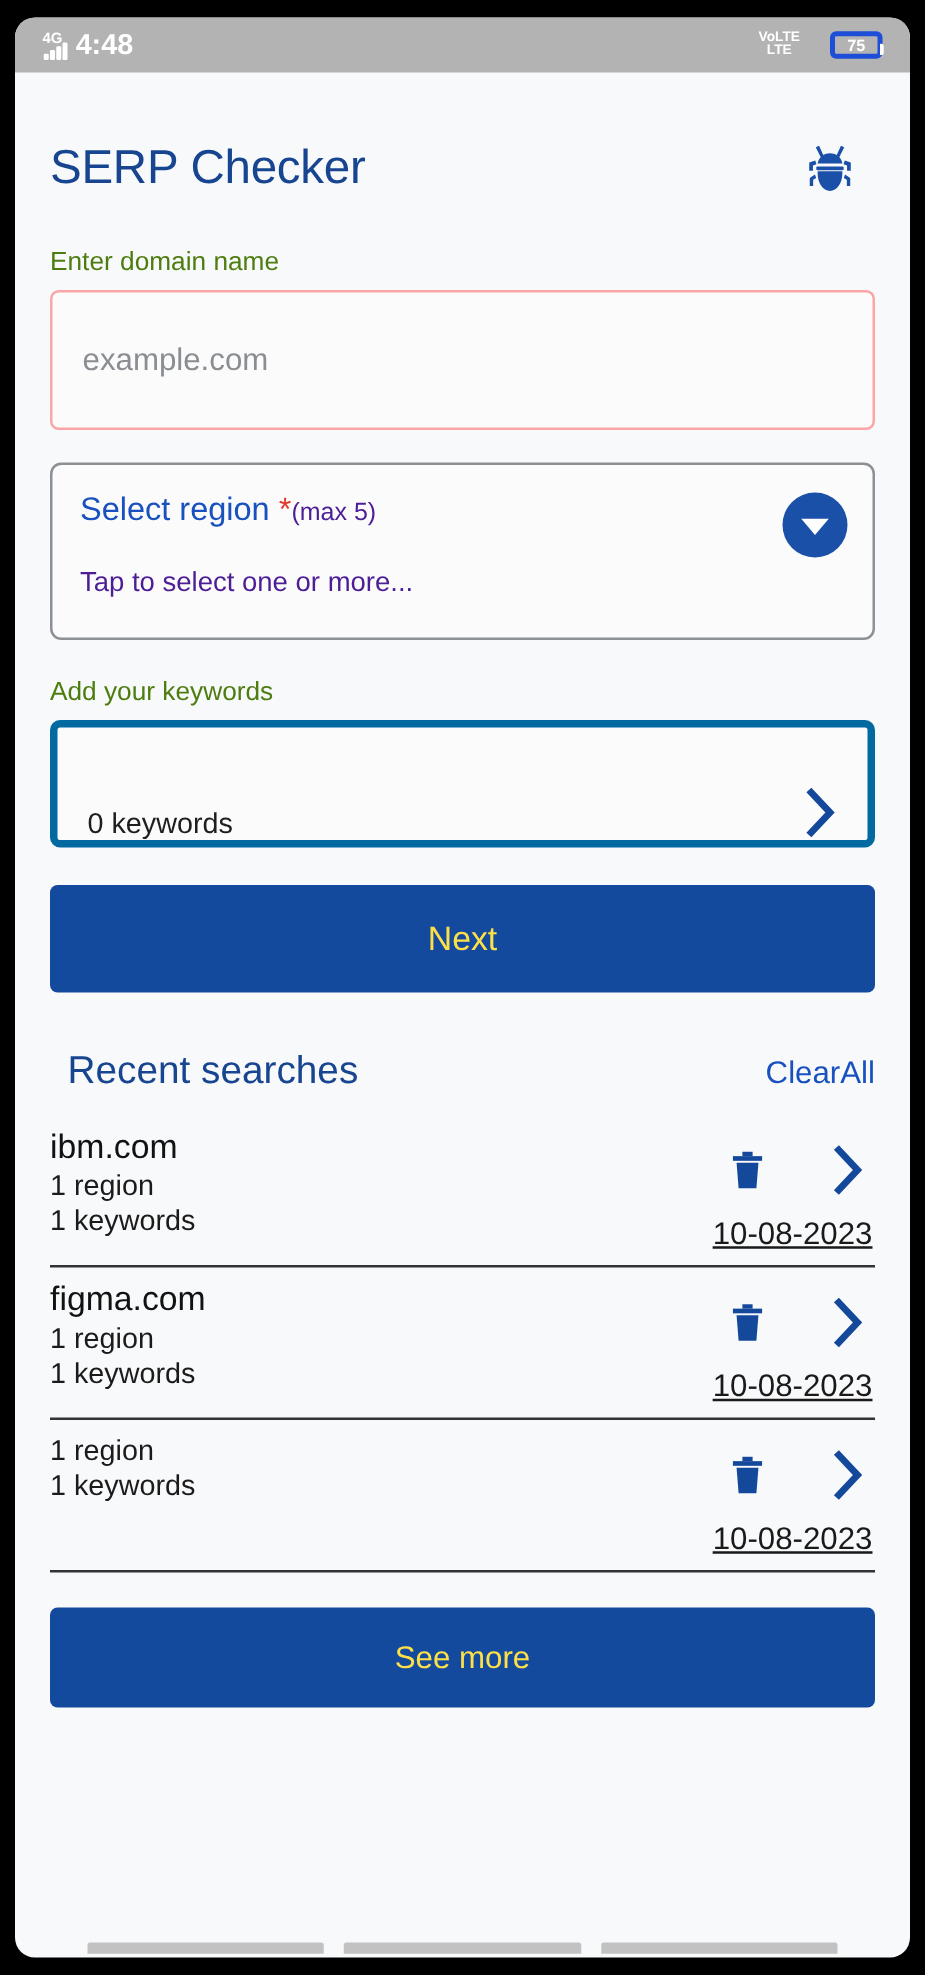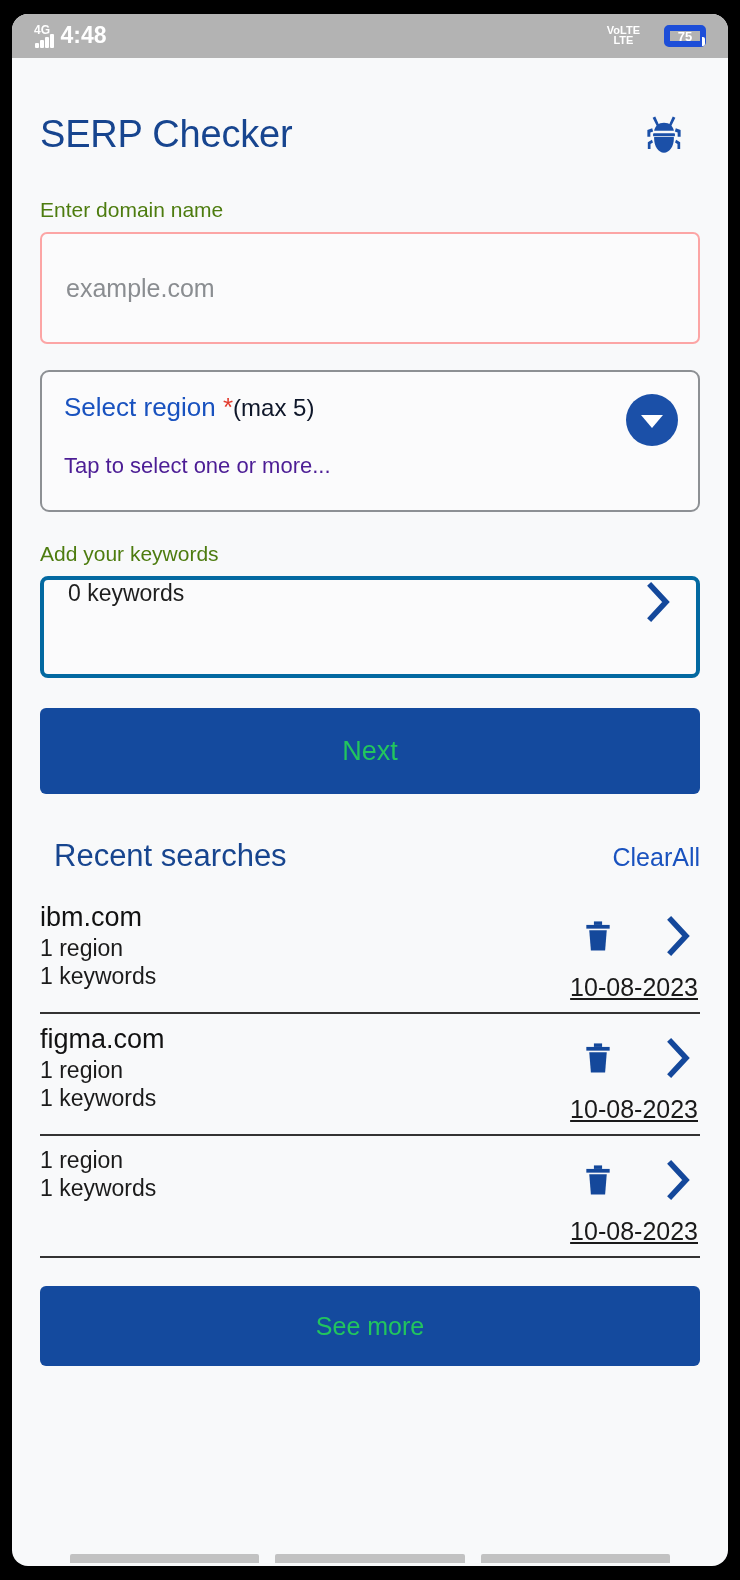--- a/index.html
+++ b/index.html
@@ -39,21 +39,21 @@
   .bars { display:flex; align-items:flex-end; gap:1.5px; margin-left:1px; margin-top:11px; }
   .bars i { display:block; width:3.5px; background:#fff; border-radius:1px; }
   .bars i:nth-child(1){height:5px;}
   .bars i:nth-child(2){height:8px;}
   .bars i:nth-child(3){height:11px;}
   .bars i:nth-child(4){height:14px;}
   .sb-time { font-size:23px; font-weight:700; line-height:1; margin-bottom:1px; }
   .sb-right { margin-left:auto; display:flex; gap:24px; }
   .volte { font-size:11px; font-weight:bold; line-height:10px; text-align:center; }
   .battery {
-    width:42px; height:22px; border:6px solid #1d4ed8; border-radius:5px;
+    width:42px; height:22px; border:4px solid #1d4ed8; border-radius:5px;
     display:flex; align-items:center; justify-content:center;
     font-size:13px; font-weight:bold; position:relative;
   }
   .battery::after{
     content:""; position:absolute; right:-5px; top:6px;
     width:3px; height:9px; background:#fff; border-radius:0 2px 2px 0;
   }
 
   
   .content { flex:1; padding:0 28px; position:relative; }
@@ -77,47 +77,47 @@
   .region-box {
     margin-top:26px;
     border:2.5px solid #8d9094; border-radius:9px;
     background:#fbfbfc;
     padding:20px 22px 22px 22px;
     position:relative;
     height:142px;
   }
   .region-title { font-size:26px; color:#1952bf; font-weight:400; }
   .region-title .req { color:#e23b2e; }
-  .region-title .max { color:#0f172a; font-size:24px; }
+  .region-title .max { color:#4c1d95; font-size:20px; }
   .region-sub { font-size:22px; color:#4c1d95; margin-top:30px; }
   .dropdown-btn {
     position:absolute; right:20px; top:22px;
     width:52px; height:52px; border-radius:50%;
     background:#1b50a8; display:flex; align-items:center; justify-content:center;
   }
   .caret {
     width:0; height:0;
     border-left:11px solid transparent;
     border-right:11px solid transparent;
     border-top:13px solid #fff;
     margin-top:2px;
   }
 
   .kw-box {
-    height:102px; border:4px solid #0369a1; border-radius:8px;
-    background:#fbfbfc; display:flex; align-items:flex-start;
+    height:102px; border:6px solid #0369a1; border-radius:8px;
+    background:#fbfbfc; display:flex; align-items:flex-end;
     padding:0 22px 0 24px;
   }
   .kw-text { font-size:23px; color:#1e1e1e; }
   .chev { margin-left:auto; }
 
   .primary-btn {
     margin-top:30px; height:86px; width:100%;
     background:#144a9e; border:none; border-radius:6px;
-    color:#22c55e; font-size:27px; font-family:inherit;
+    color:#fde047; font-size:27px; font-family:inherit;
     display:flex; align-items:center; justify-content:center;
     cursor:pointer;
   }
 
   .recent-head {
     display:flex; align-items:baseline; justify-content:space-between;
     margin-top:44px;
     margin-left:14px;
   }
   .recent-title { font-size:31px; color:#17458f; }

